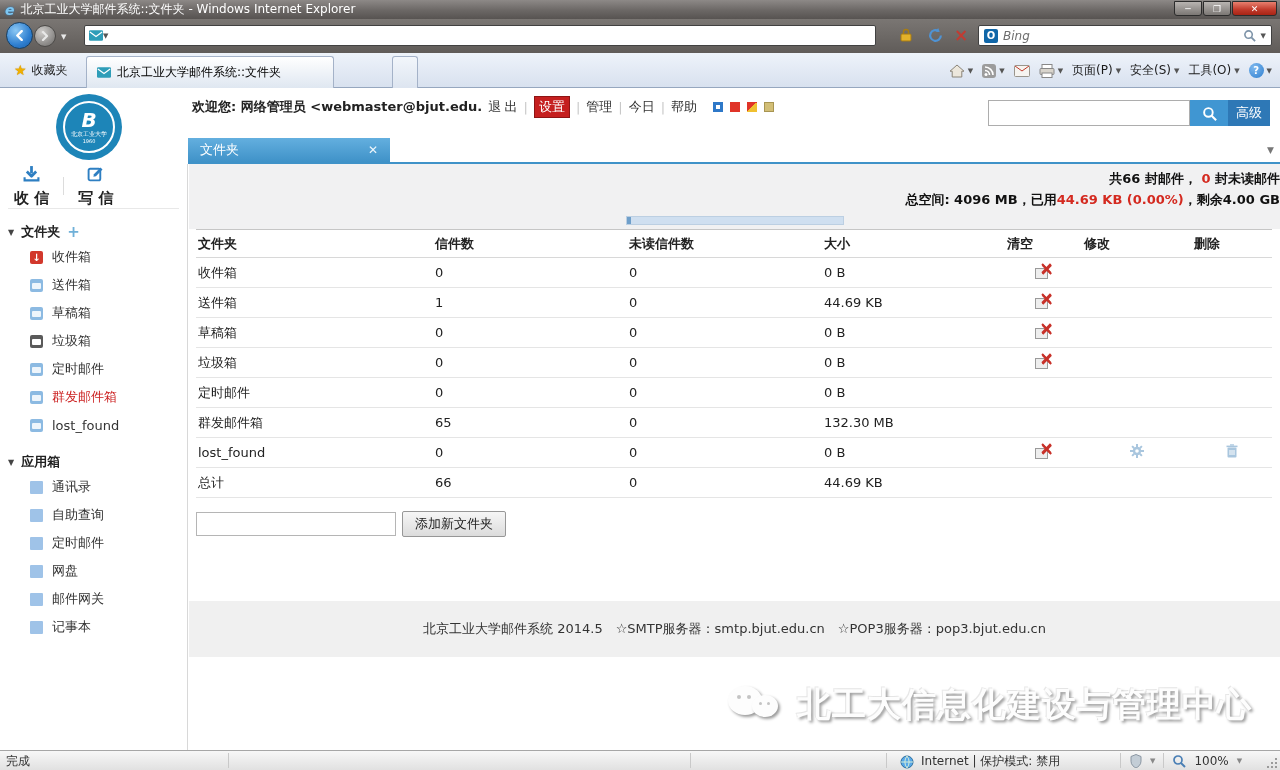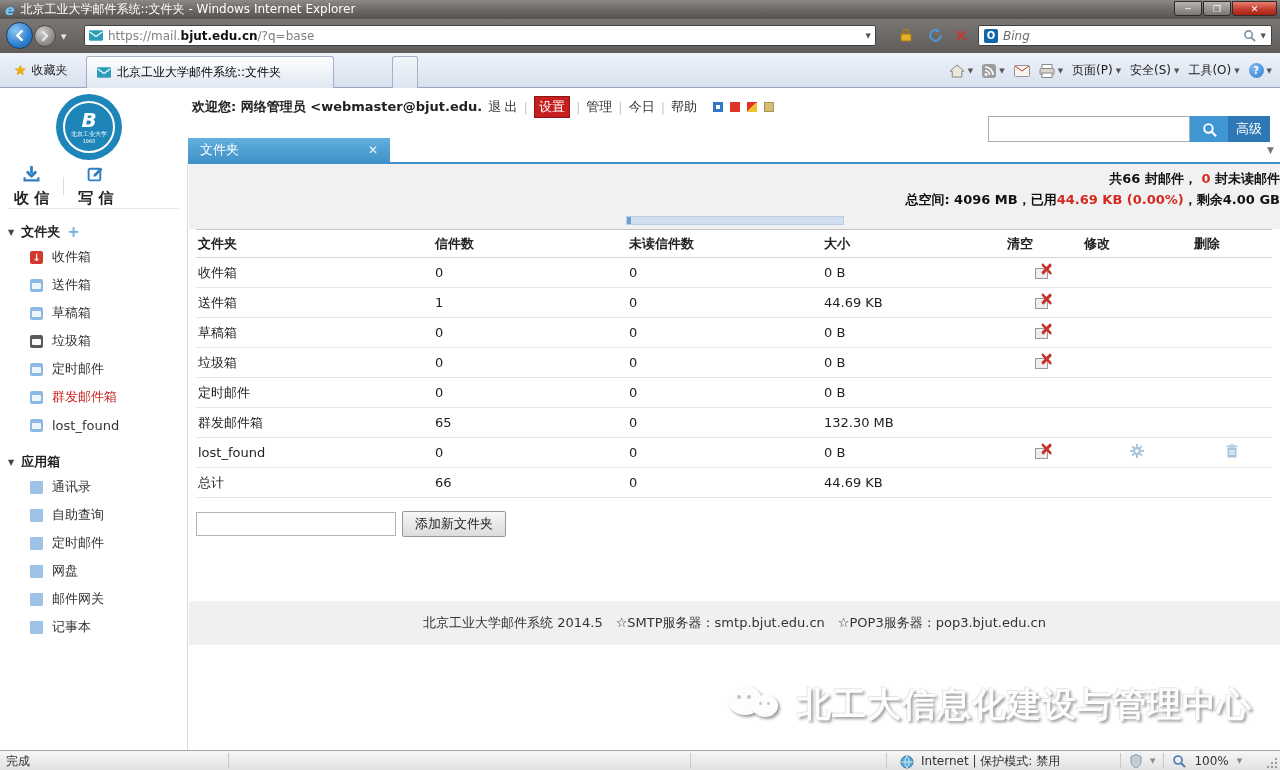--- a/index.html
+++ b/index.html
@@ -86,21 +86,21 @@
   #welcome-row .sep { color:#c8c8c8; }
   #welcome-row .lnk.settings { background:#c51f1f; color:#fff; border:1px solid #8e1414; padding:1px 4px; }
   .swatches { display:flex; gap:7px; margin-left:10px; }
   .sw { width:10px; height:10px; }
   .sw1 { background:#fff; border:3px solid #2e78c8; }
   .sw2 { background:#e03428; }
   .sw3 { background:linear-gradient(135deg,#e03428 50%,#f0c030 50%); }
   .sw4 { background:#d2be76; border:1px solid #a89552; }
 
   
-  #page-search { position:absolute; left:988px; top:12px; display:flex;margin-top:16px; }
+  #page-search { position:absolute; left:988px; top:12px; display:flex; }
   #page-search input { width:202px; height:26px; border:1px solid #adadad; font-size:13px; padding:0 5px; outline:none; font-family:inherit; }
   #page-search .btn-search { width:38px; height:26px; background:#4096d2; border:none;
     display:flex; align-items:center; justify-content:center; }
   #page-search .btn-adv { width:42px; height:26px; background:#2e78b6; border:none; color:#fff;
     font-size:13px; font-family:inherit; }
 
   
   #content-tab { position:absolute; left:188px; top:50px; width:202px; height:24px;
     background:linear-gradient(#63afdf,#3f92c8); color:#fff; font-size:13px;
     display:flex; align-items:center; padding:0 12px; }
@@ -151,21 +151,21 @@
   .clear-ic::before { content:""; position:absolute; left:0; top:4px; width:11px; height:9px;
     border:1px solid #9a9a9a; background:#eee; }
   .clear-ic::after { content:"\00d7"; position:absolute; right:-1px; top:-6px; color:#c8322a;
     font-weight:bold; font-size:17px; text-shadow:0.5px 0.5px 0 #c8322a; }
 
   #addfolder { margin:13px 0 0 7px; display:flex; align-items:center; gap:6px; }
   #addfolder input { width:200px; height:24px; border:1px solid #b5b5b5; padding:0 4px; font-size:13px; font-family:inherit; outline:none; }
   #addfolder button { height:26px; padding:0 12px; font-size:13px; font-family:inherit;
     background:linear-gradient(#f6f6f6,#dcdcdc); border:1px solid #979797; border-radius:2px; color:#222; }
 
-  #page-footer { position:absolute; left:0; right:0; top:437px; height:44px; background:#f0f0f0;
+  #page-footer { position:absolute; left:0; right:0; top:437px; height:56px; background:#f0f0f0;
     font-size:13px; color:#333; display:flex; align-items:center; justify-content:center; }
 
   #watermark { position:absolute; right:28px; top:518px; display:flex; align-items:center; gap:10px; }
   #watermark .text { font-size:34px; font-weight:bold; color:#fdfdfd;
     text-shadow:2px 2px 3px #9b9b9b, -1px -1px 0 #e8e8e8; letter-spacing:1px;margin-left:7px; }
   .wm-ic { position:relative; width:52px; height:46px; }
   .wm-b1 { position:absolute; left:0; top:4px; width:34px; height:29px; border-radius:50%;
     background:#fdfdfd; box-shadow:2px 2px 3px #9b9b9b; }
   .wm-b1::before,.wm-b1::after { content:""; position:absolute; top:9px; width:4px; height:4px;
     border-radius:50%; background:#c4c4c4; }
@@ -219,21 +219,20 @@
           <path d="M3 1 L7 5 L3 9" stroke="#e9e9e9" stroke-width="2.2" fill="none" stroke-linecap="round" stroke-linejoin="round"></path>
         </svg>
     </div>
     <span class="caret abs" style="left:61px;top:14px;">▼</span>
 
     <div id="addressbox">
       <svg width="14" height="11" viewBox="0 0 16 12">
           <rect width="16" height="12" rx="1.5" fill="#2e9db8"></rect>
           <path d="M1 2l7 5 7-5" stroke="#fff" stroke-width="1.4" fill="none"></path>
         </svg>
-      <span class="url"><span class="url-dim">https://mail.</span><span class="url-host">bjut.edu.cn</span><span class="url-dim">/?q=base</span></span>
       <span class="caret dark">▼</span>
     </div>
 
     <svg class="abs" style="left:900px;top:9px;" width="12" height="14" viewBox="0 0 12 14">
         <path d="M3.5 6V4a2.5 2.5 0 0 1 5 0v2" fill="none" stroke="#a87d12" stroke-width="1.5"></path>
         <rect x="1" y="6" width="10" height="7" rx="1" fill="#e3b22a" stroke="#a87d12"></rect>
       </svg>
     <svg class="abs" style="left:928px;top:9px;" width="15" height="15" viewBox="0 0 14 14">
         <path d="M12 7a5 5 0 1 1-2-4" fill="none" stroke="#4f93d4" stroke-width="2"></path>
         <path d="M9.5 0l1.4 3.8-3.8-.5z" fill="#4f93d4"></path>

